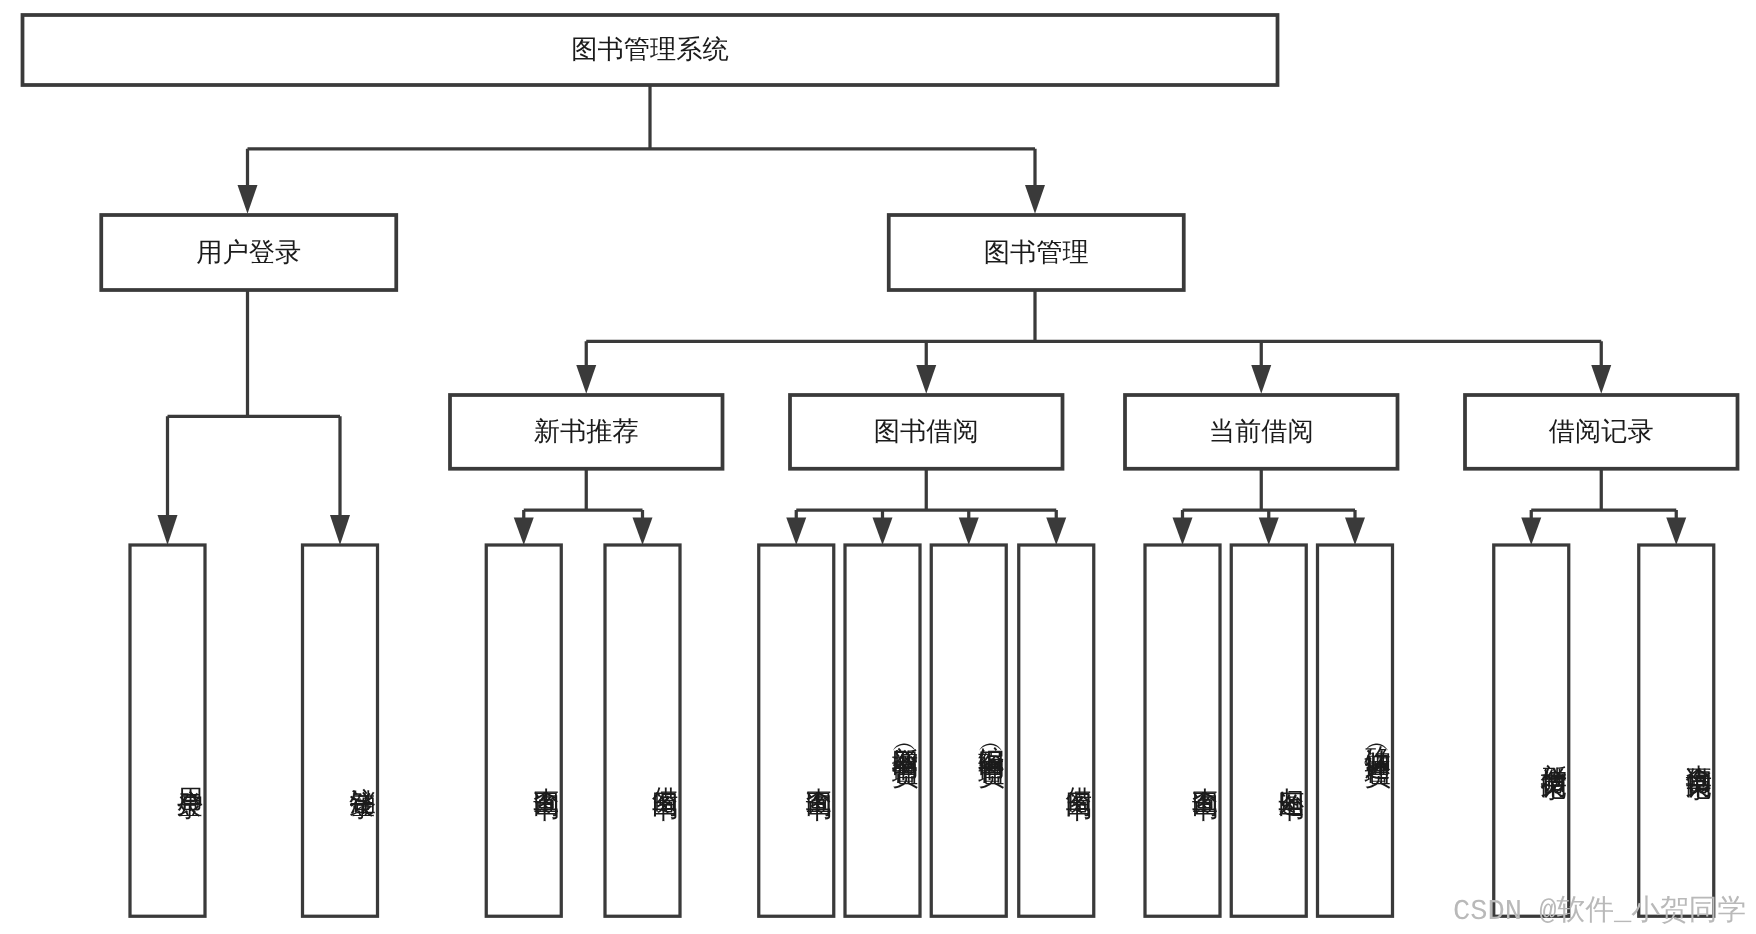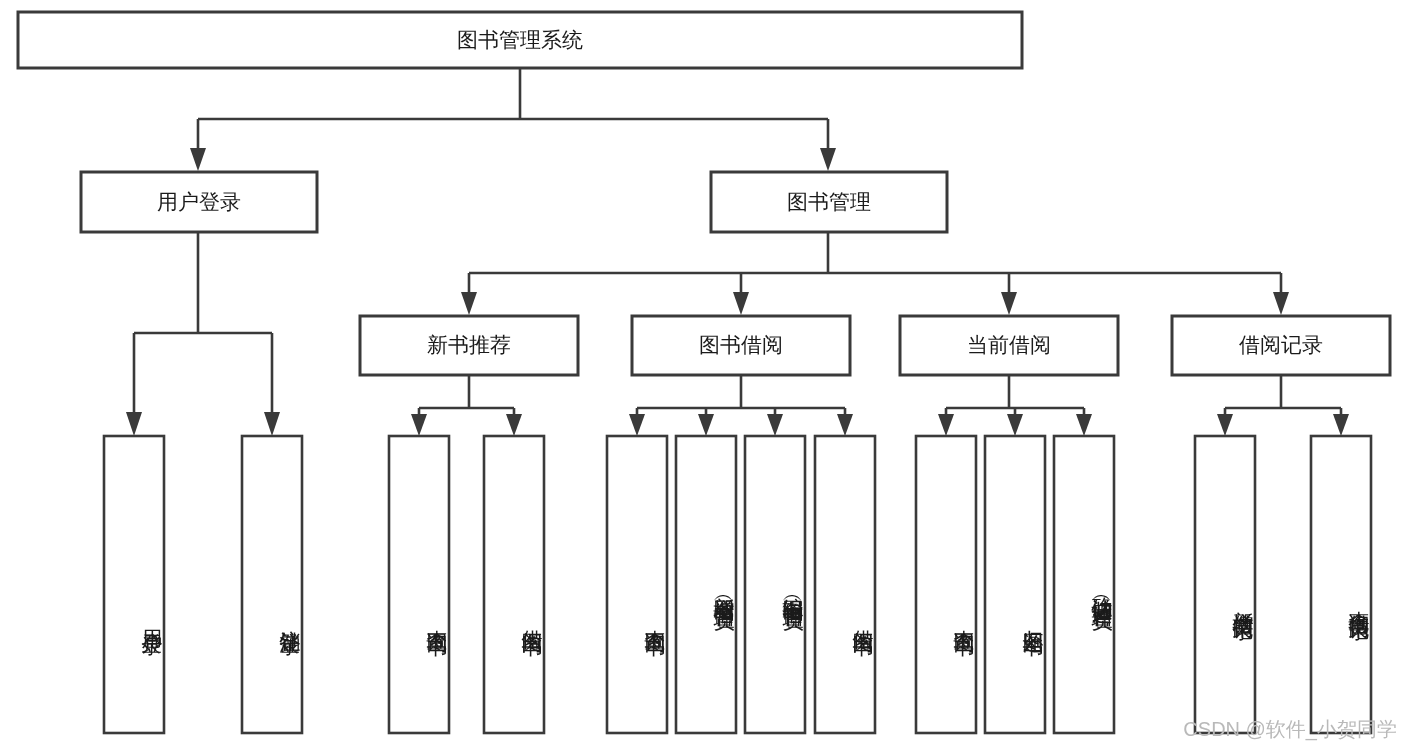--- a/index.html
+++ b/index.html
@@ -67,22 +67,22 @@
     white-space: nowrap;
     display: flex;
     align-items: flex-start;
     justify-content: center;
     pointer-events: none;
   }
   .watermark {
     position: absolute;
     right: 8px;
     bottom: 4px;
-    font-family: Liberation Sans, sans-serif;
-    font-size: 20px;
+    font-family: Liberation Mono, monospace;
+    font-size: 23px;
     color: #b9b9b9;
     white-space: nowrap;
     user-select: none;
   }
 </style>
 </head>
 <body>
 
 <div id="diagram-root">
 

